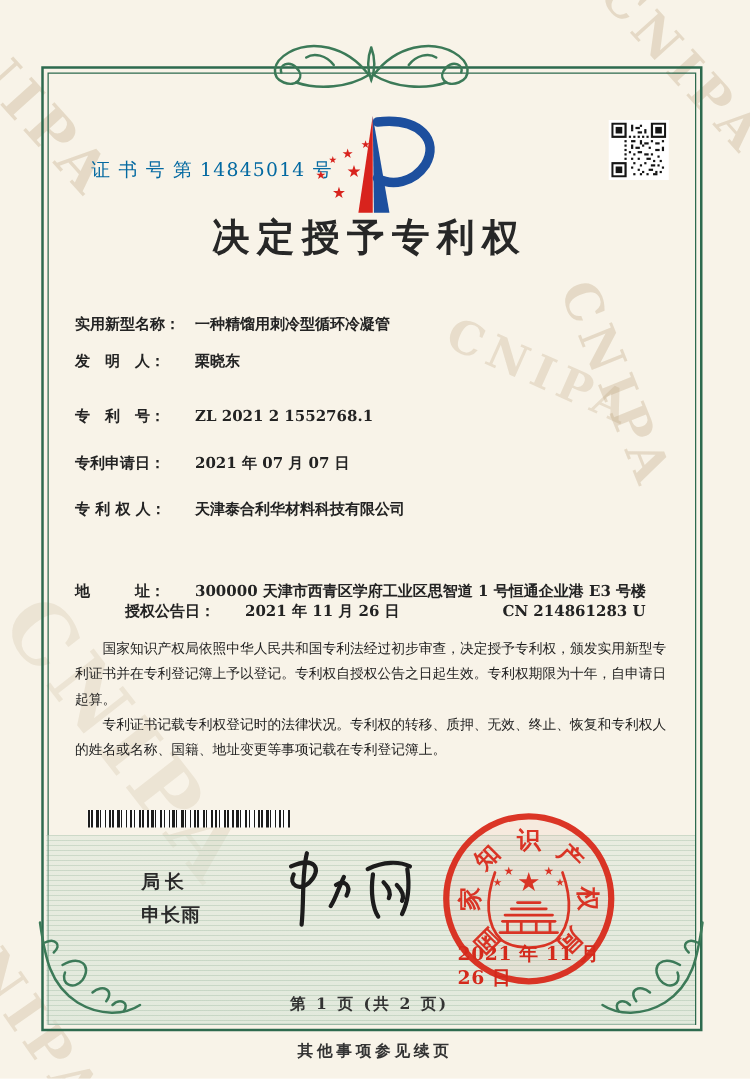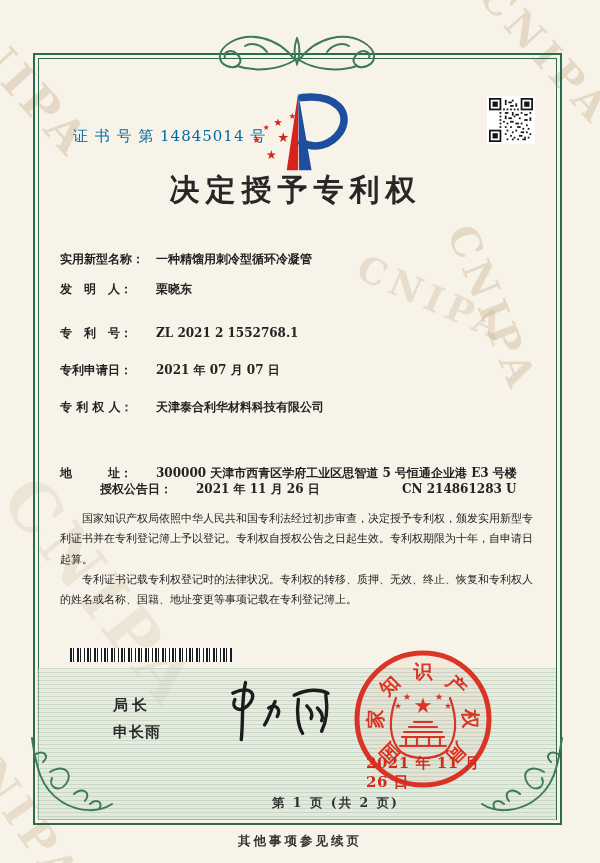--- a/index.html
+++ b/index.html
@@ -82,21 +82,21 @@
   .seal .ring{fill:rgba(222,50,30,0.05); stroke:#d92718; stroke-width:5;}
   .seal .emb{stroke:#d92718; stroke-width:2.2; fill:none; stroke-linecap:round;}
   .seal .star{fill:#d92718;}
   .seal-char{font-size:19px; fill:#d92718; font-weight:bold; font-family:"DejaVu Serif",serif;}
   .seal-date{
     position:absolute; left:366px; top:754px; width:140px; z-index:5;
     color:#d42a1c; font-size:15px; font-weight:bold; letter-spacing:0.5px;
   }
   .page-num{
     position:absolute; left:33px; top:795px; width:525px; z-index:3;
-    text-align:center; font-size:12.5px; letter-spacing:2px; color:#333; font-weight:600;margin-left:40px;
+    text-align:center; font-size:12.5px; letter-spacing:2px; color:#333; font-weight:600;
   }
   .cont-note{
     position:absolute; left:0; top:833px; width:600px; z-index:2;
     text-align:center; font-size:12.5px; letter-spacing:3px; color:#333; font-weight:600;
   }
 </style>
 </head>
 <body>
 
 <div class="page">
@@ -242,21 +242,21 @@
   <div class="frow r-filing">
     <span class="lbl">专利申请日：</span>
     <span class="val">2021 年 07 月 07 日</span>
   </div>
   <div class="frow r-patentee">
     <span class="lbl">专 利 权 人：</span>
     <span class="val">天津泰合利华材料科技有限公司</span>
   </div>
   <div class="frow r-address">
     <span class="lbl">地　　　址：</span>
-    <span class="val">300000 天津市西青区学府工业区思智道 5 号恒通企业港 E3 号楼</span>
+    <span class="val">300000 天津市西青区学府工业区思智道 1 号恒通企业港 E3 号楼</span>
   </div>
   <div class="frow r-grant">
     <span class="pair p1">
       <span class="lbl">授权公告日：</span>
       <span class="val">2021 年 11 月 26 日</span>
     </span>
     <span class="pair p2">
       <span class="val">CN 214861283 U</span>
     </span>
   </div>

